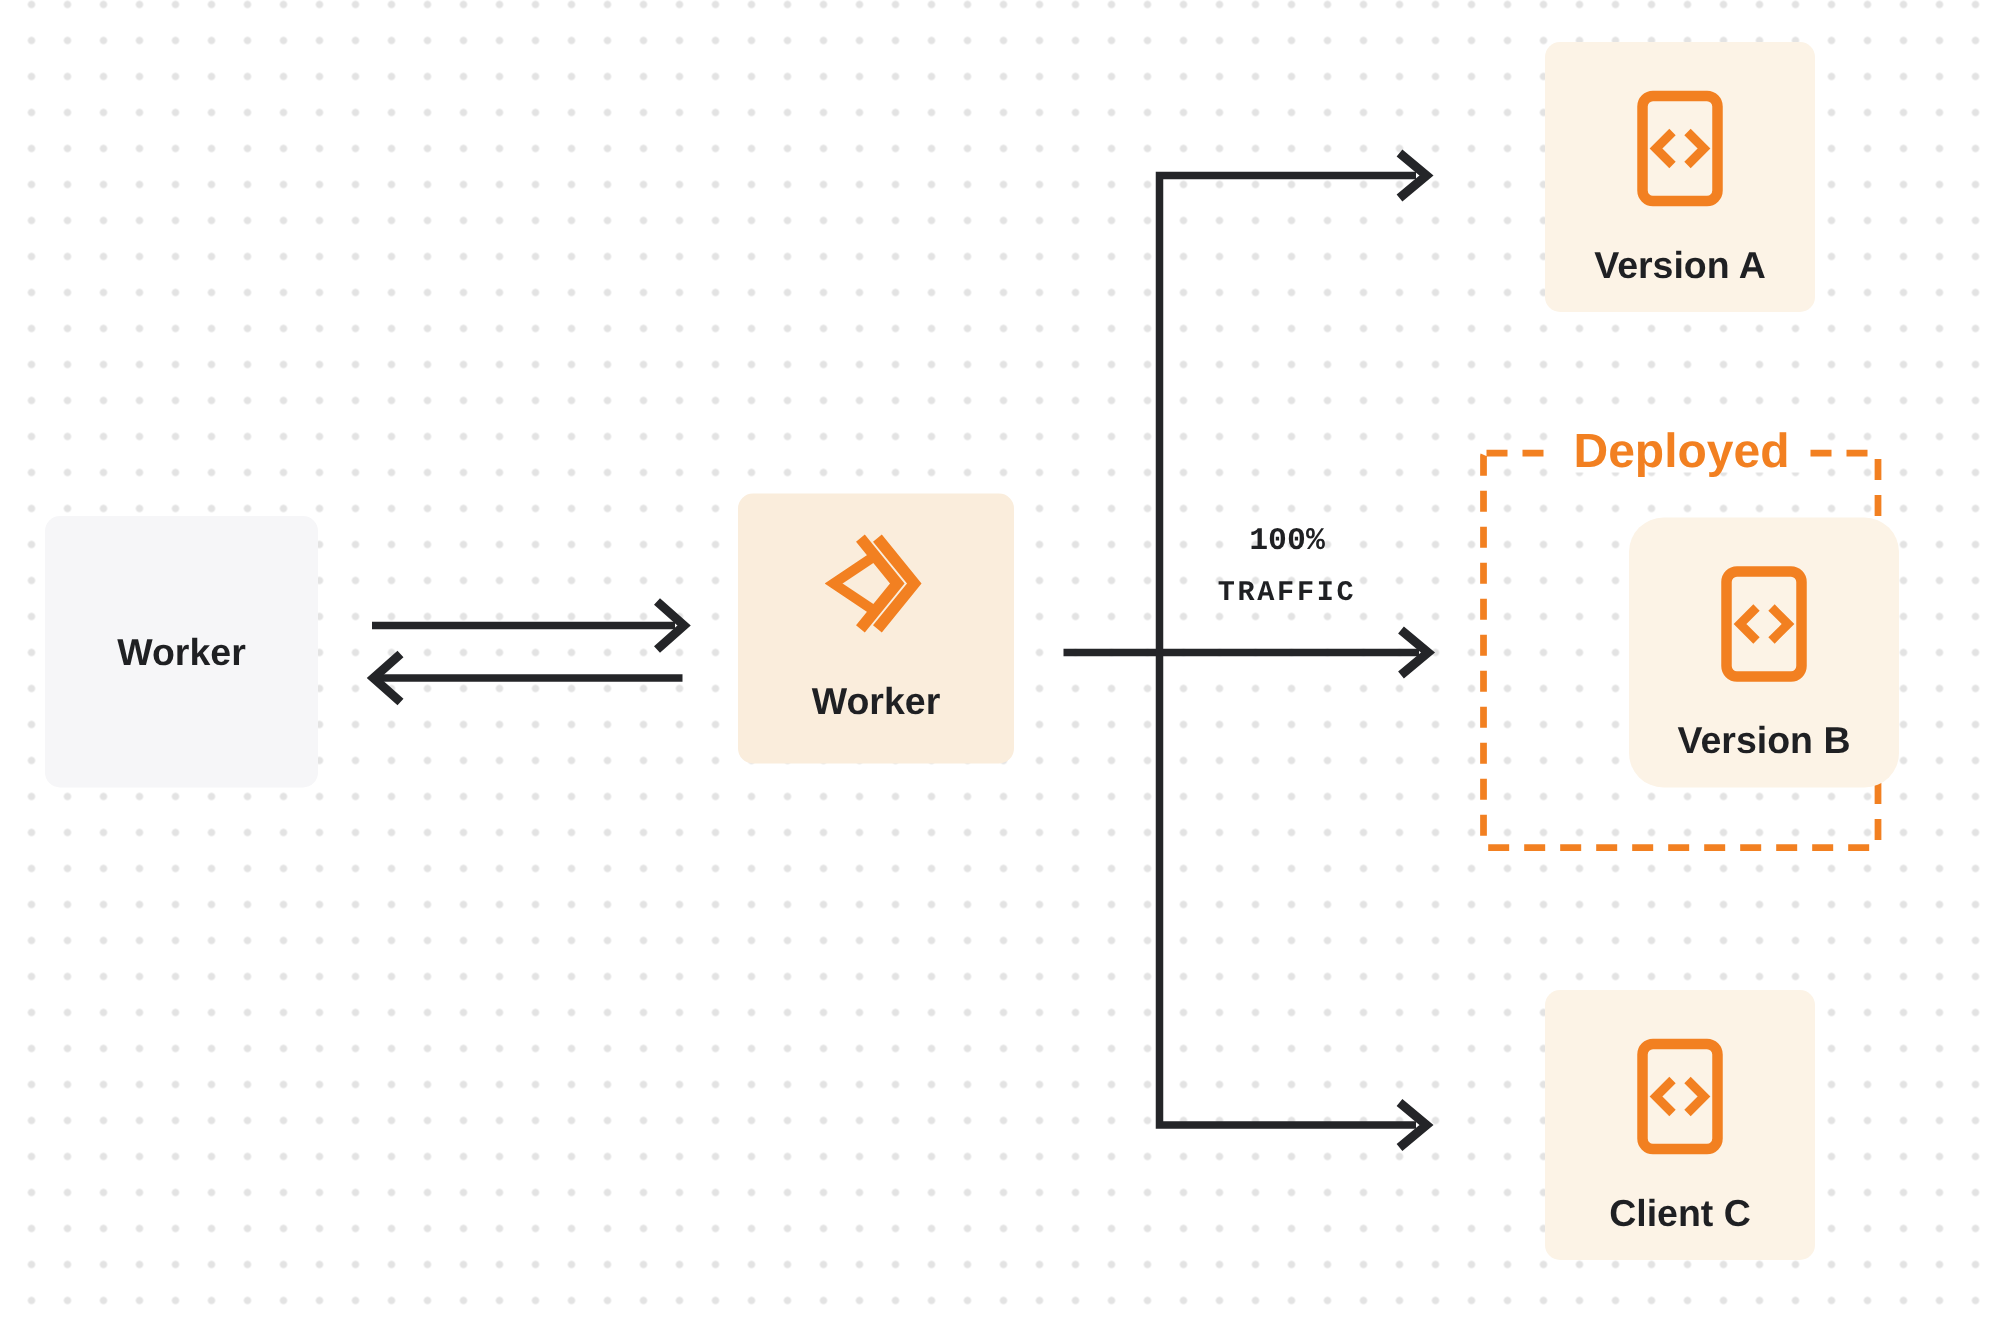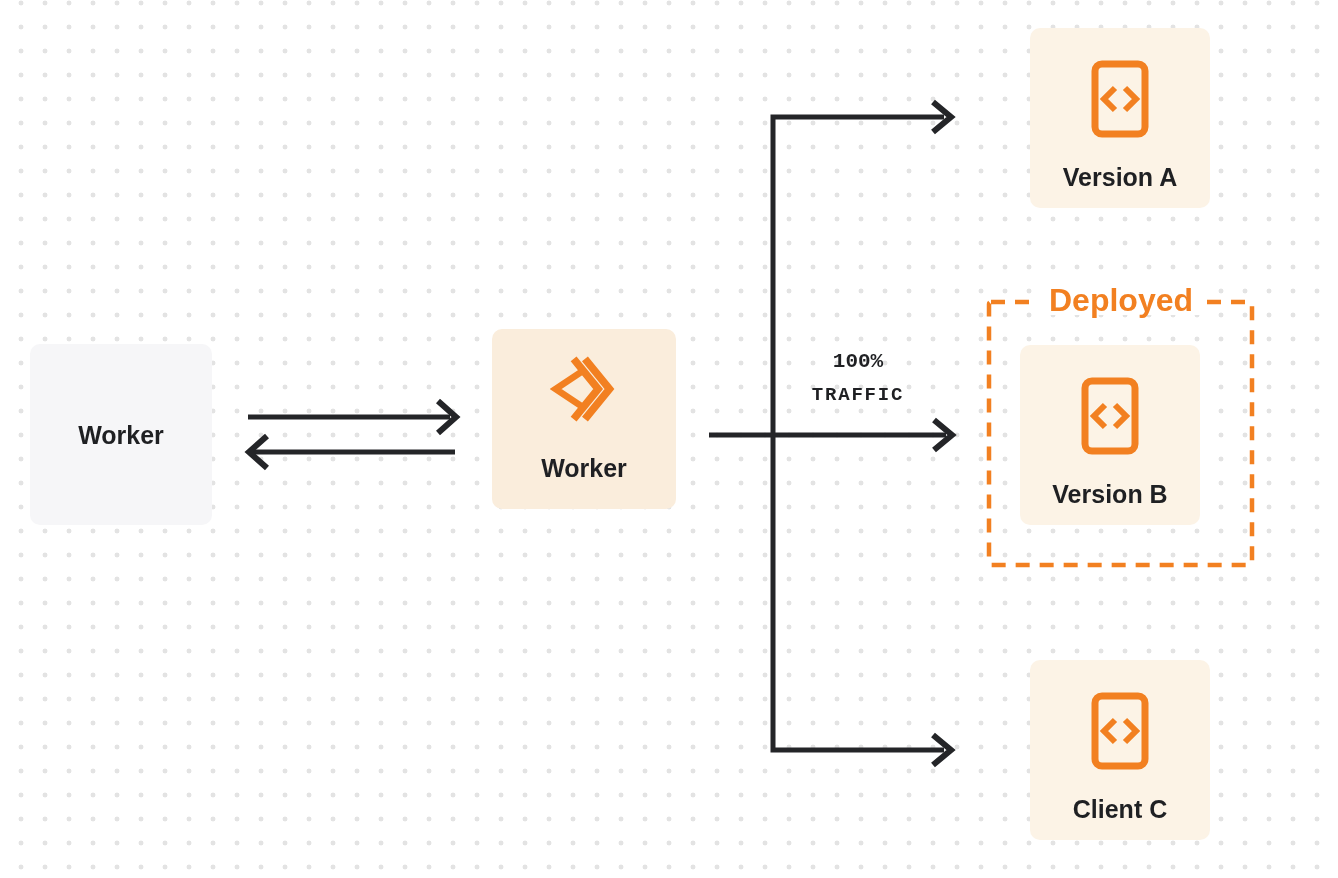--- a/index.html
+++ b/index.html
@@ -74,21 +74,21 @@
     justify-content: center;
     gap: 30px;
   }
   .version-node {
     width: 180px; height: 180px;
     background: var(--version_bg, #FCF3E6);
     padding-top: 32px;
     gap: 24px;
   }
   .version-a { left: 1030px; top: 28px; }
-  .version-b { left: 1020px; top: 345px; }
+  .version-b { left: 1086px; top: 345px; border-radius: 23px; }
   .version-c { left: 1030px; top: 660px; }
 
   .icon { display: block; line-height: 0; }
 
   .worker-logo-stroke {
     fill: none;
     stroke: var(--accent_orange, #F28021);
     stroke-linecap: butt;
     stroke-linejoin: miter;
   }

